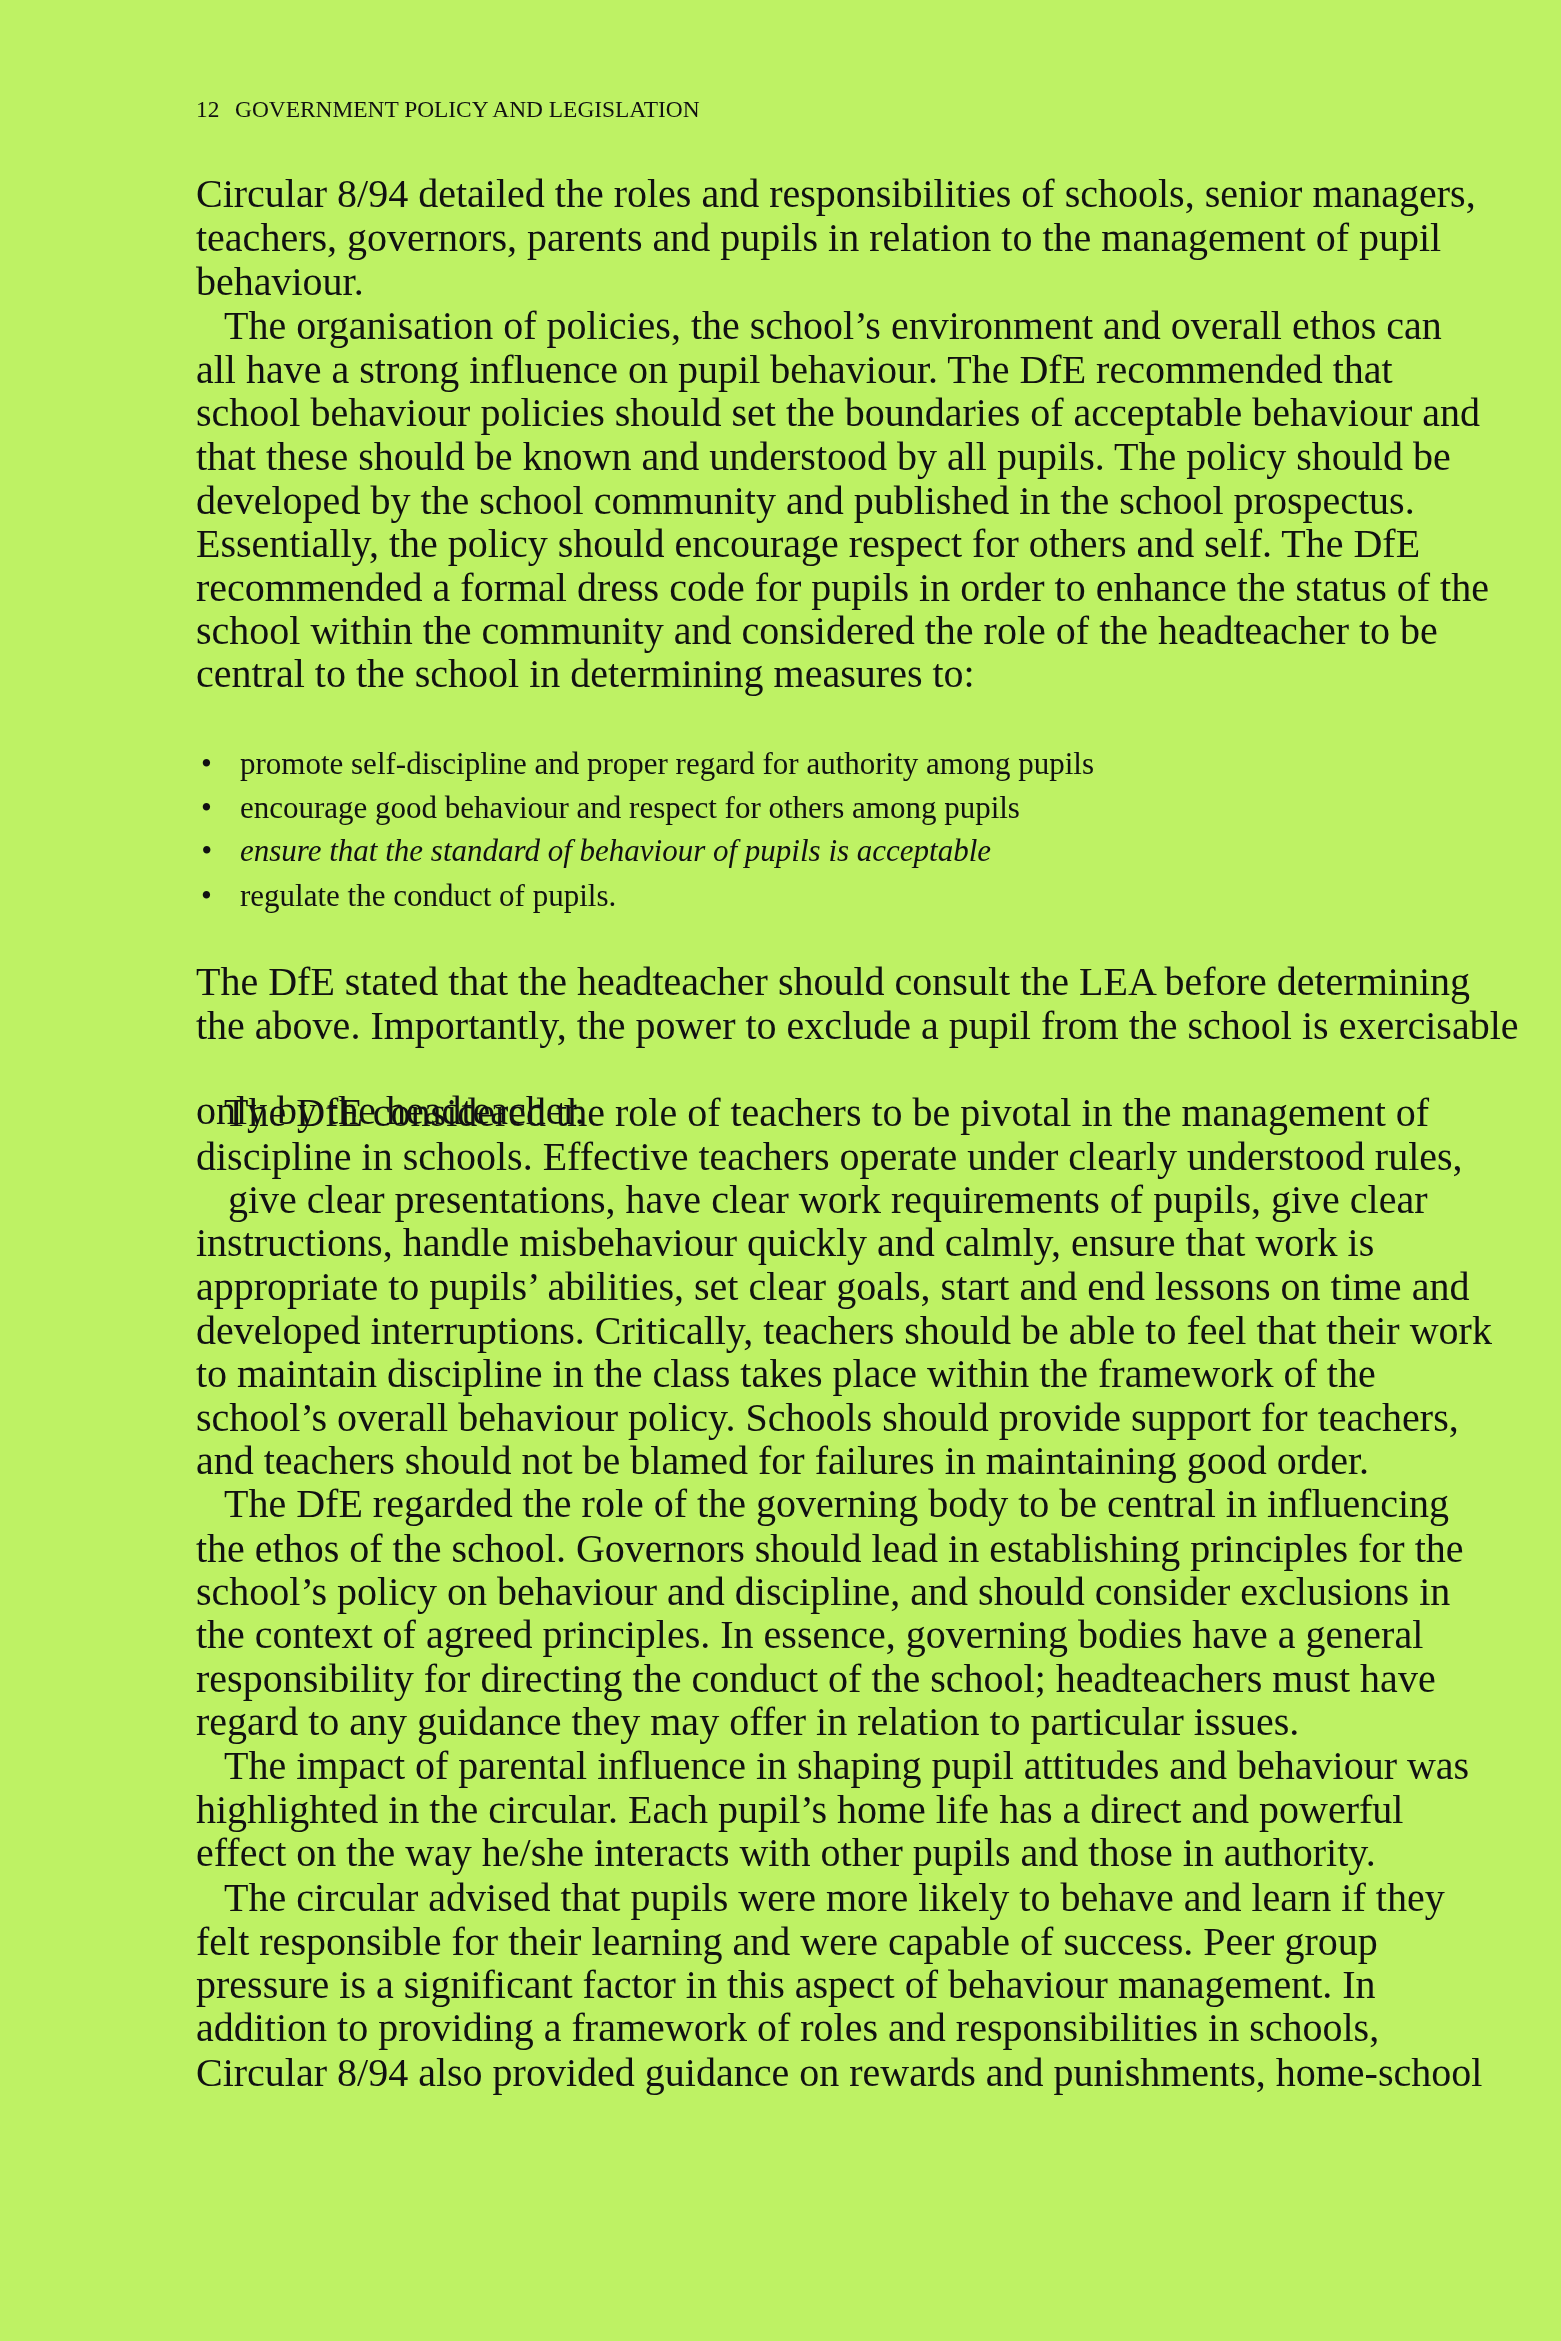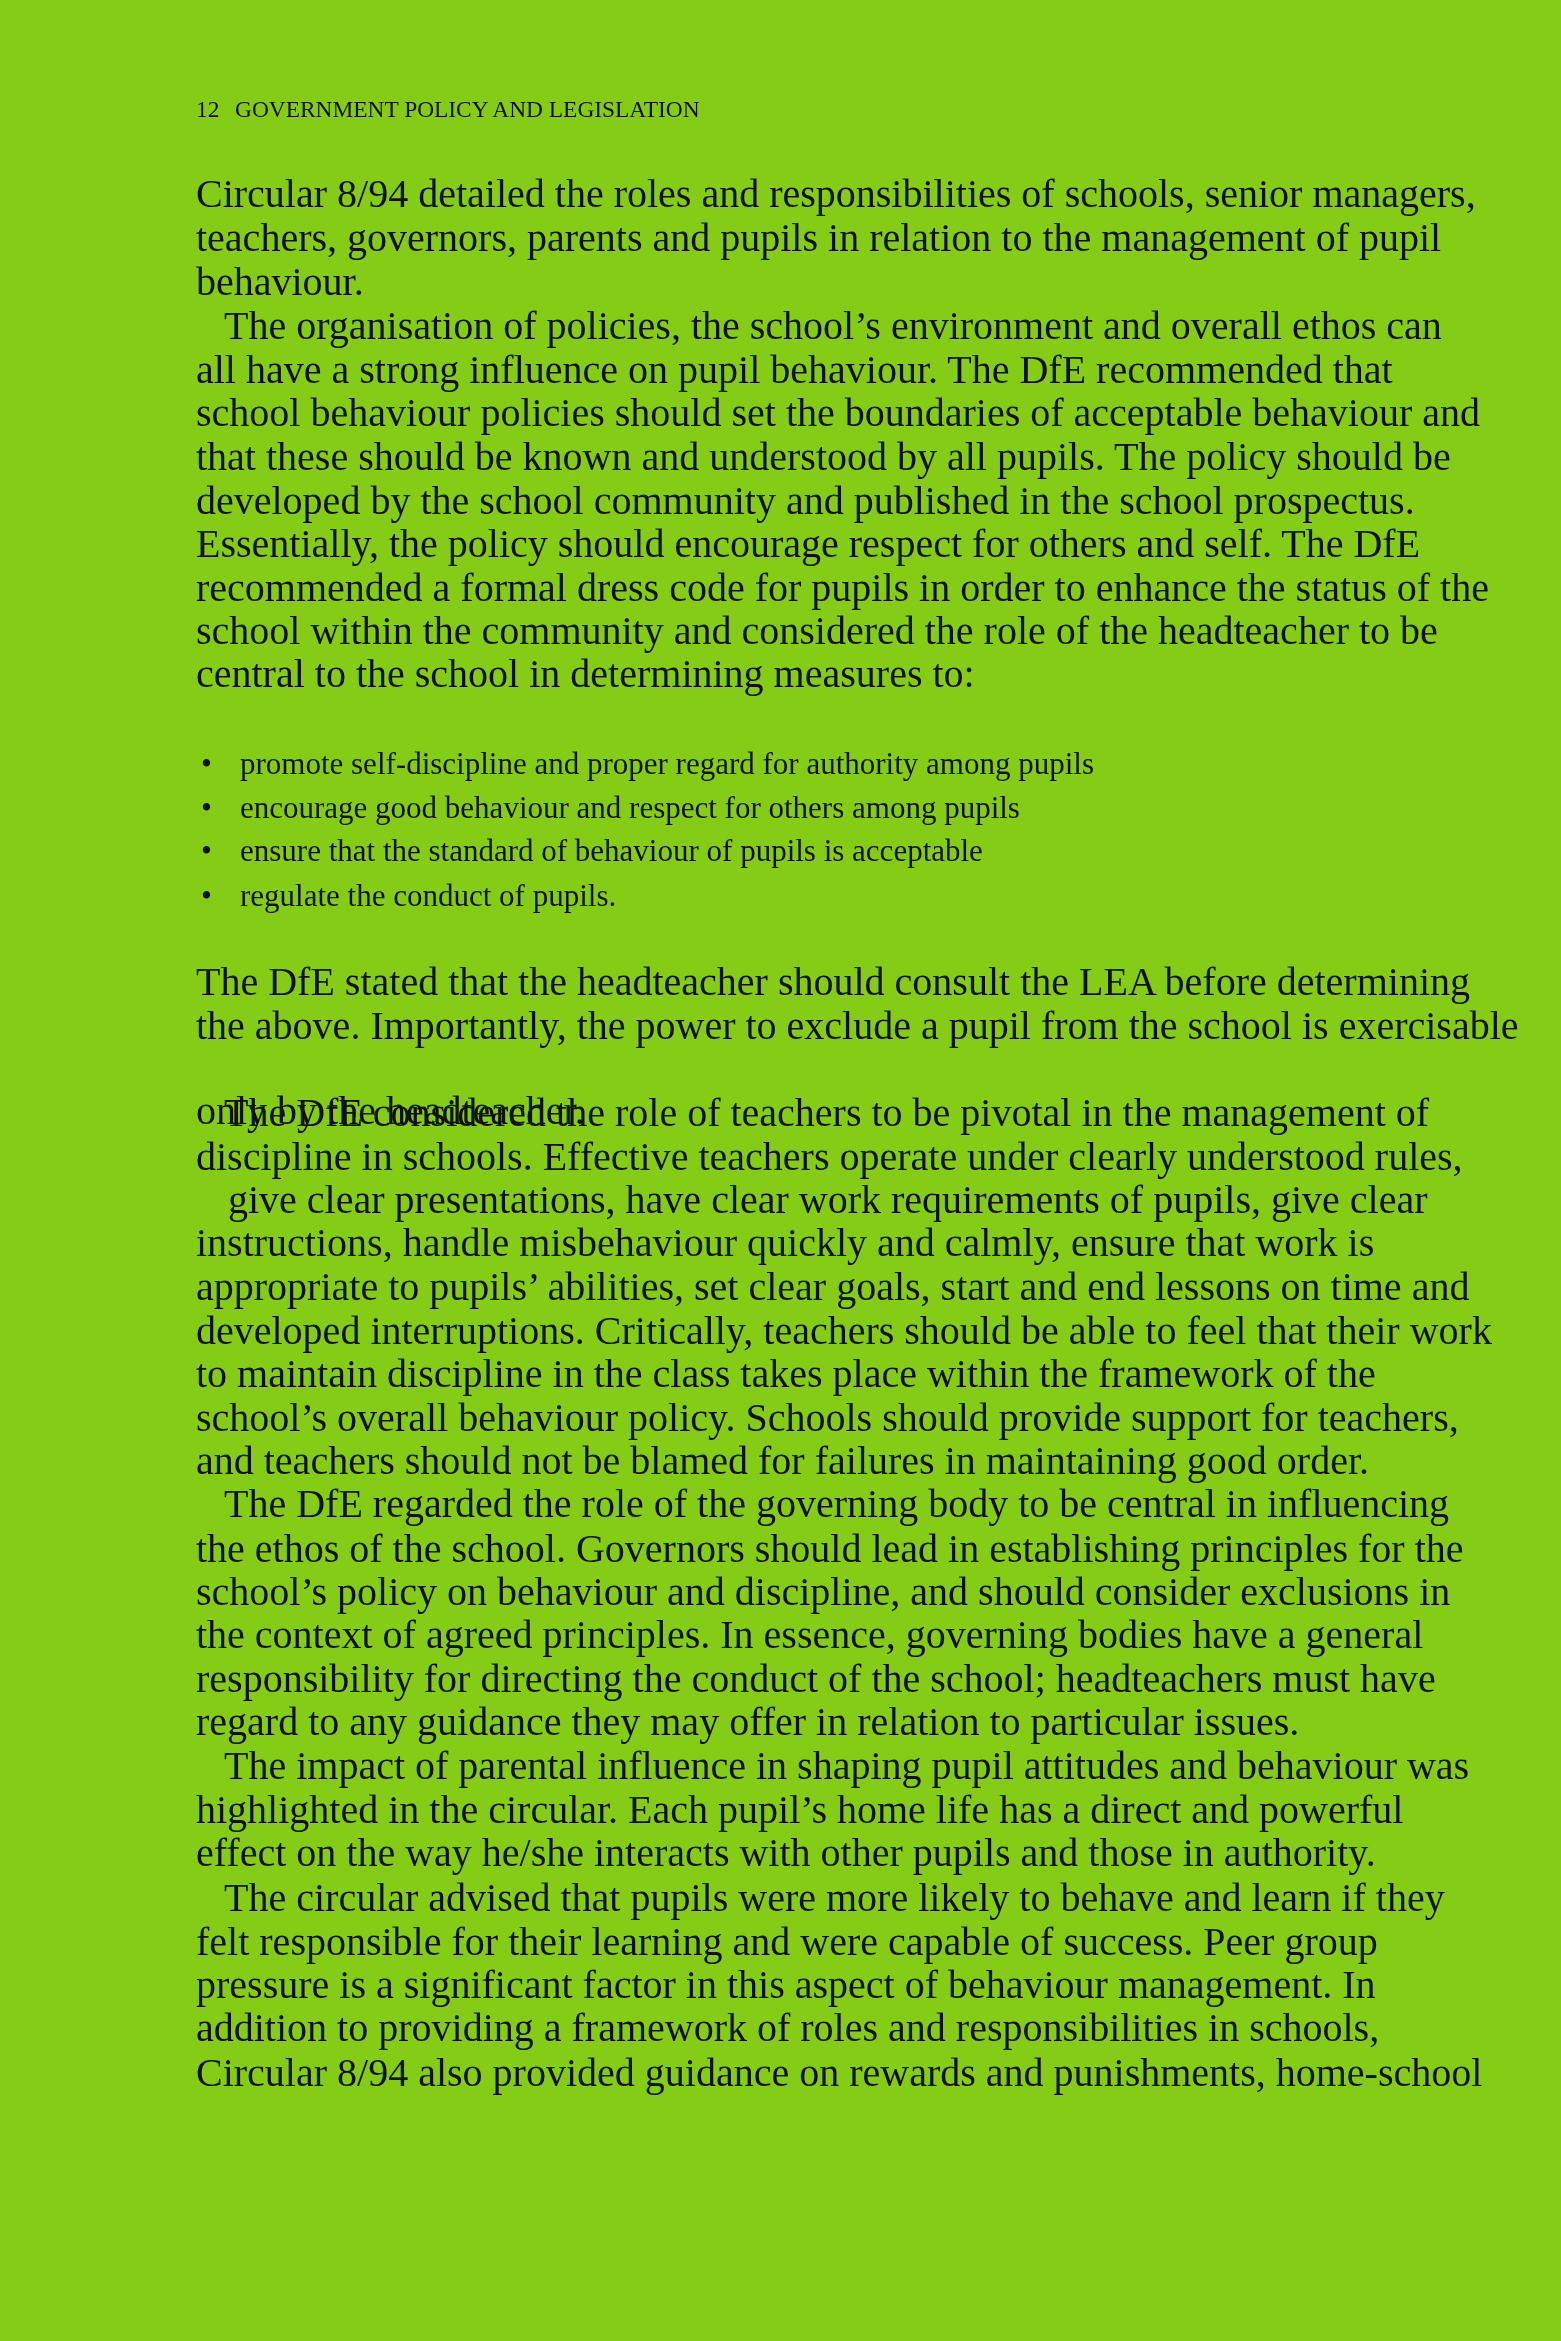--- a/index.html
+++ b/index.html
@@ -1,18 +1,18 @@
 <!DOCTYPE html>
 <html style="font-size:14px"><head>
 <meta charset="utf-8">
 <style>
   html, body { margin:0; padding:0; background:#ffffff; }
   body { width:1561px; height:2342px; position:relative; overflow:hidden;
          font-family:"Liberation Serif","DejaVu Serif",serif; color:#111111; }
-  .page { position:absolute; left:0; top:0; width:1561px; height:2342px; background:#84cc16; }
+  .page { position:absolute; left:0; top:0; width:1561px; height:2342px; background:#bef264; }
   .running-head { position:absolute; left:196px; top:96px; font-size:23.4px; letter-spacing:0px; white-space:nowrap; }
   .running-head .pg { margin-right:15.6px; }
   .line { position:absolute; left:196px; width:1174px; height:43px; line-height:43px; font-size:40px;
           white-space:nowrap; text-align:justify; text-align-last:justify; }
   .line.last { text-align-last:left; }
   .line.indent { left:224px; width:1147px; }
   .bullet { position:absolute; left:201px; width:1169px; height:43px; line-height:43px; font-size:31px; white-space:nowrap; }
   .bullet .dot { display:inline-block; width:39px; }
 </style>
 </head>
@@ -58,17 +58,17 @@
       <div class="line last" style="top: 1831px;">effect on the way he/she interacts with other pupils and those in authority.</div>
       <div class="line indent" style="top: 1876px;">The circular advised that pupils were more likely to behave and learn if they</div>
       <div class="line" style="top: 1920px;">felt responsible for their learning and were capable of success. Peer group</div>
       <div class="line" style="top: 1963px;">pressure is a significant factor in this aspect of behaviour management. In</div>
       <div class="line" style="top: 2006px;">addition to providing a framework of roles and responsibilities in schools,</div>
       <div class="line" style="top: 2051px;">Circular 8/94 also provided guidance on rewards and punishments, home-school</div>
     </div>
   <div id="bullet-list">
       <div class="bullet" style="top: 742px;"><span class="dot">•</span><span>promote self-discipline and proper regard for authority among pupils</span></div>
       <div class="bullet" style="top: 786px;"><span class="dot">•</span><span>encourage good behaviour and respect for others among pupils</span></div>
-      <div class="bullet" style="top: 829px;"><span class="dot">•</span><span>ensure that the standard of behaviour of pupils is acceptable</span></div>
+      <div class="bullet" style="top: 829px; font-style: italic;"><span class="dot">•</span><span>ensure that the standard of behaviour of pupils is acceptable</span></div>
       <div class="bullet" style="top: 874px;"><span class="dot">•</span><span>regulate the conduct of pupils.</span></div>
     </div>
 </div>
 
 
 </body></html>

